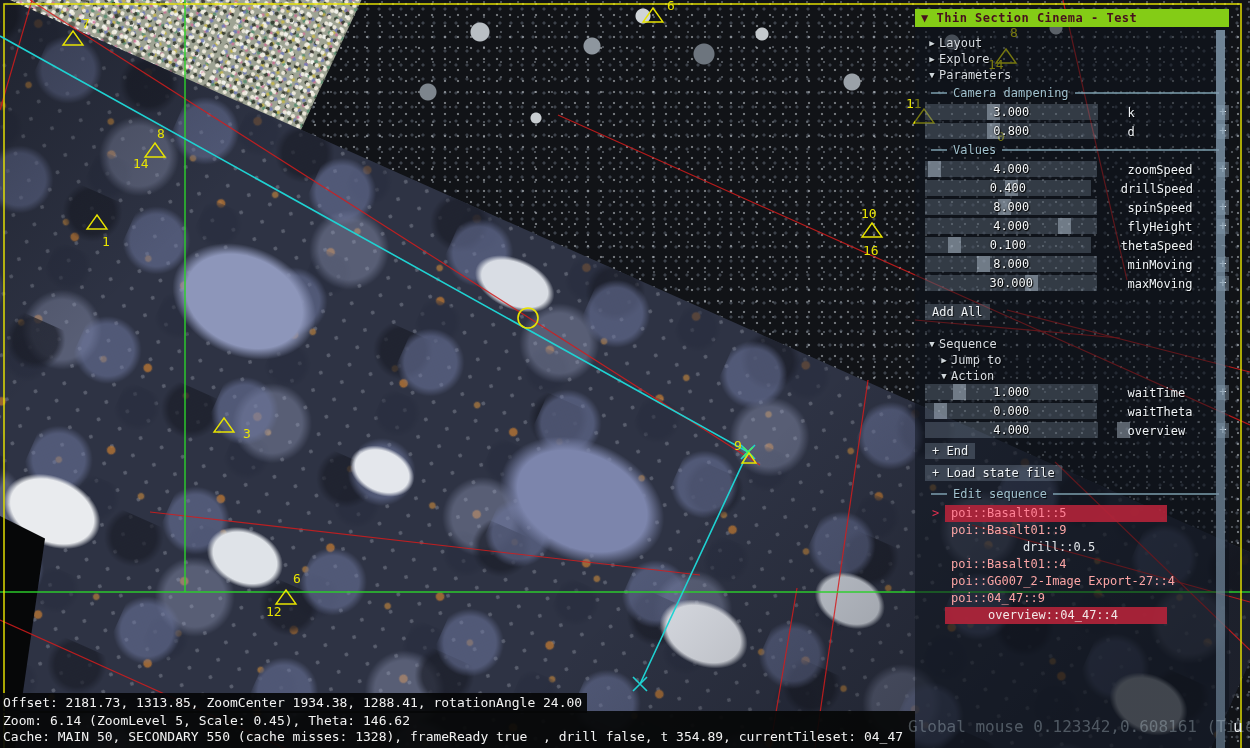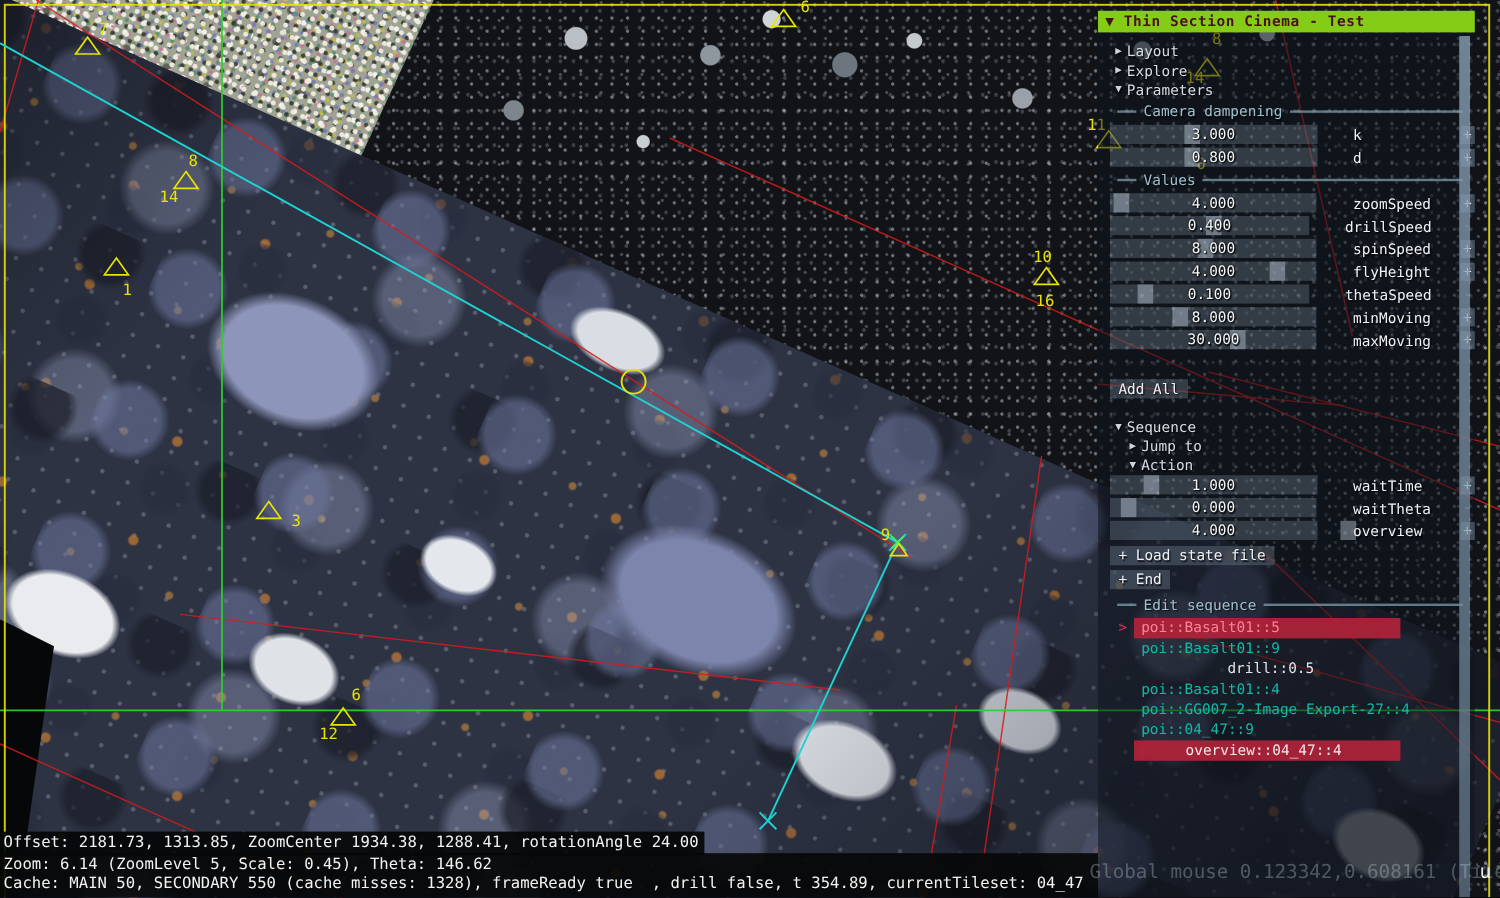--- a/index.html
+++ b/index.html
@@ -87,21 +87,21 @@
     text-shadow:0 0 2px #000,1px 1px 1px #000;}
   .slabel{margin-left:6px;width:78px;color:#eef2f5;text-shadow:1px 1px 1px rgba(0,0,0,.85);}
   .sbtn{width:15px;height:15px;line-height:14px;text-align:center;background:rgba(170,190,205,.35);
     color:#f2f6f9;cursor:pointer;}
   .sbtn.dim{background:transparent;color:rgba(220,230,240,.45);}
   .pbtn{display:inline-block;margin:2px 0 2px 10px;padding:1px 7px;background:rgba(150,170,185,.28);
     color:#eef2f5;text-shadow:1px 1px 1px rgba(0,0,0,.8);cursor:pointer;}
   .seq-list{margin-top:2px;}
   .seq-row{position:relative;height:17px;line-height:17px;margin-left:30px;margin-right:62px;
     padding-left:6px;white-space:nowrap;cursor:pointer;}
-  .seq-row.magenta{color:#14b8a6;}
+  .seq-row.magenta{color:#fca5a5;}
   .seq-row.plain{color:#e2e6ea;text-align:center;}
   .seq-row.selected-pink{background:rgba(180,35,58,.9);color:#ff8296;}
   .seq-row.selected-white{background:rgba(180,35,58,.9);color:#f3e8e8;padding-left:43px;}
   .seq-cursor{position:absolute;left:-13px;color:#e03050;}
   .scrollbar{position:absolute;right:4px;top:21px;bottom:0;width:9px;
     background:linear-gradient(180deg,rgba(135,160,180,.8),rgba(110,132,152,.65));z-index:5;}
   
   .statusbar{position:absolute;left:0;bottom:0;width:100%;z-index:6;font-size:13px;color:#f2f2f2;}
   .sline1{position:absolute;left:0;bottom:35px;background:rgba(5,6,7,.93);
     padding:2px 5px 3px 3px;white-space:pre;}
@@ -269,21 +269,21 @@
           </div>
           <div class="srow">
             <div class="sbox">
               <div class="shandle" style="left: 100px;"></div>
               <span class="sval">30.000</span>
             </div>
             <span class="slabel">maxMoving</span>
             <span class="sbtn">+</span>
           </div>
         </div>
-      <div class="pbtn" style="margin-top:22px">Add All</div>
+      <div class="pbtn" style="margin-top:10px">Add All</div>
       <div id="tree-seq" style="margin-top:14px">
           <div class="trow" style="padding-left: 10px;">
             <span class="arrow">▼</span>
             <span>Sequence</span>
           </div>
           <div class="trow" style="padding-left: 22px;">
             <span class="arrow">▶</span>
             <span>Jump to</span>
           </div>
           <div class="trow" style="padding-left: 22px;">
@@ -310,25 +310,25 @@
           </div>
           <div class="srow">
             <div class="sbox">
               <div class="shandle" style="left: 192px;"></div>
               <span class="sval">4.000</span>
             </div>
             <span class="slabel">overview</span>
             <span class="sbtn">+</span>
           </div>
         </div>
+      <div>
+        <div class="pbtn">+ End</div>
+      </div>
       <div style="margin-top:2px">
         <div class="pbtn">+ Load state file</div>
-      </div>
-      <div>
-        <div class="pbtn">+ End</div>
       </div>
       <div class="sep">
         <span class="line l"></span>
         <span>Edit sequence</span>
         <span class="line r"></span>
       </div>
       <div class="seq-list" id="seq-list">
           <div class="seq-row selected-pink"><span class="seq-cursor">&gt;</span><span>poi::Basalt01::5</span></div>
           <div class="seq-row magenta"><span>poi::Basalt01::9</span></div>
           <div class="seq-row plain"><span>drill::0.5</span></div>

